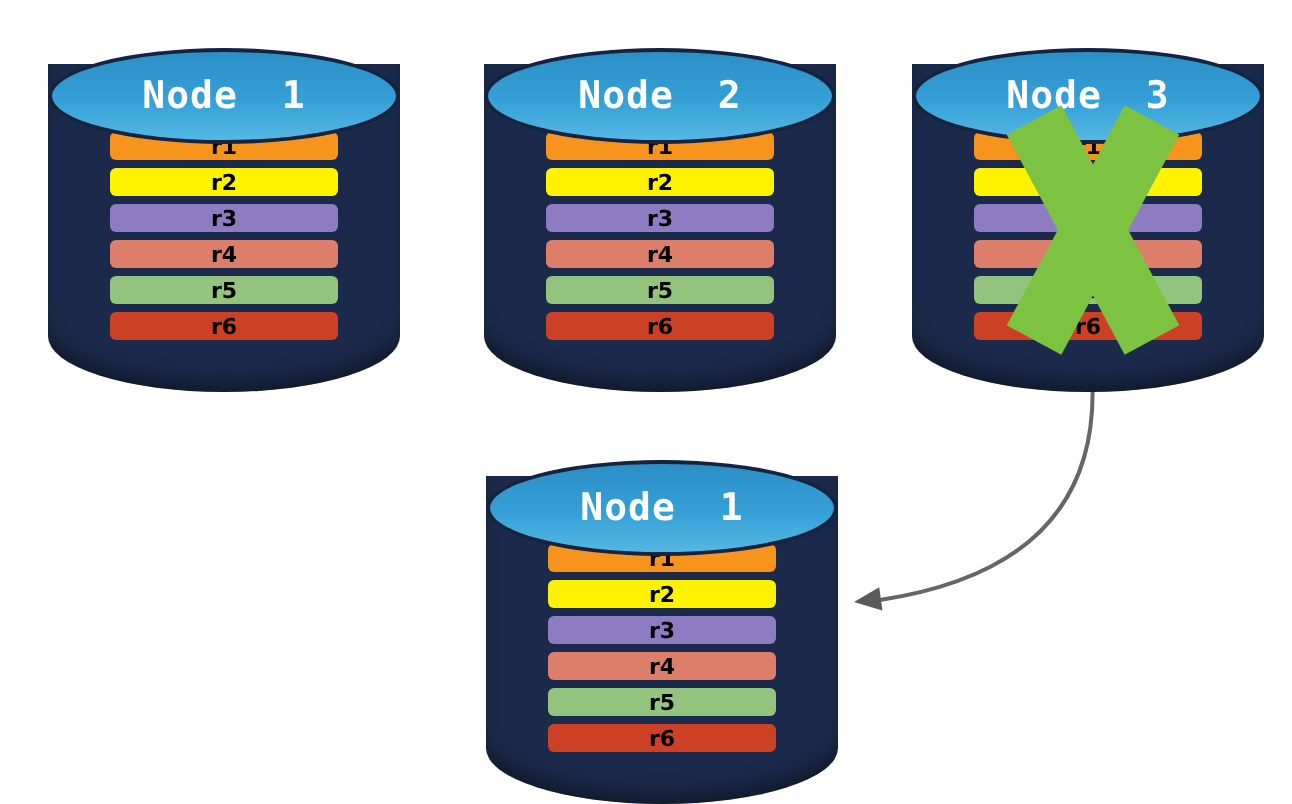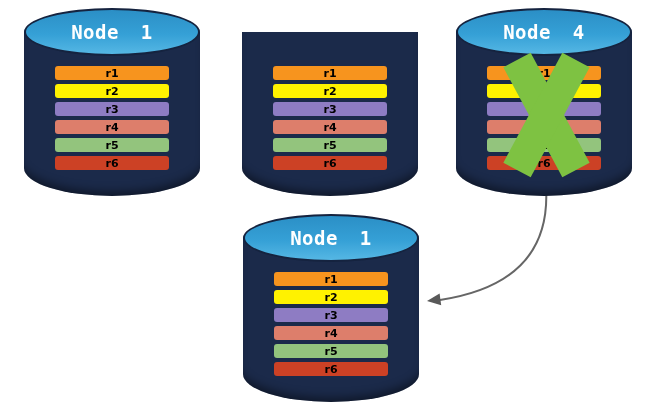--- a/index.html
+++ b/index.html
@@ -18,21 +18,21 @@
   .node-3 { left: 456px; top: 8px; }
   .node-4 { left: 243px; top: 214px; }
 
   .cyl-body {
     position: absolute; left: 0; right: 0; top: 24px; bottom: 0;
     background: var(--cylinder-body, #1B2A4A);
     border-radius: 0 0 88px 88px / 0 0 28px 28px;
     box-shadow: inset 0 -9px 10px -5px rgba(0,0,0,0.45);
   }
   .cyl-top {
-    position: absolute; left: 0; top: 0;
+    position: absolute; left: 0; top: 16px;
     width: 176px; height: 48px;
     box-sizing: border-box;
     background: linear-gradient(180deg, #2B8FC6 0%, #35A0D6 55%, #55B7E4 100%);
     border: 2px solid var(--outline, #15233F);
     border-radius: 50%;
     display: flex; align-items: center; justify-content: center;
   }
   .node-label {
     color: #ffffff;
     font-family: "DejaVu Sans Mono", monospace;
@@ -113,20 +113,23 @@
         <div class="row" style="background: rgb(221, 126, 107);">
           <span>r4</span>
         </div>
         <div class="row" style="background: rgb(147, 196, 125);">
           <span>r5</span>
         </div>
         <div class="row" style="background: rgb(204, 65, 37);">
           <span>r6</span>
         </div>
       </div>
+    <div class="cyl-top">
+      <span class="node-label">Node 2</span>
+    </div>
 
   </div>
     <div class="cylinder node-3 failed">
     <div class="cyl-body"></div>
     <div class="rows">
         <div class="row" style="background: rgb(247, 148, 30);">
           <span>r1</span>
         </div>
         <div class="row" style="background: rgb(255, 242, 0);">
           <span>r2</span>
@@ -138,21 +141,21 @@
           <span>r4</span>
         </div>
         <div class="row" style="background: rgb(147, 196, 125);">
           <span>r5</span>
         </div>
         <div class="row" style="background: rgb(204, 65, 37);">
           <span>r6</span>
         </div>
       </div>
     <div class="cyl-top">
-      <span class="node-label">Node 4</span>
+      <span class="node-label">Node 3</span>
     </div>
     <svg class="x-mark" viewBox="0 0 107 128">
       <line class="x-line" x1="24" y1="9" x2="83" y2="119" stroke="#7EC242" stroke-width="31"></line>
       <line class="x-line" x1="83" y1="9" x2="24" y2="119" stroke="#7EC242" stroke-width="31"></line>
     </svg>
   </div>
     <div class="cylinder node-4">
     <div class="cyl-body"></div>
     <div class="rows">
         <div class="row" style="background: rgb(247, 148, 30);">

